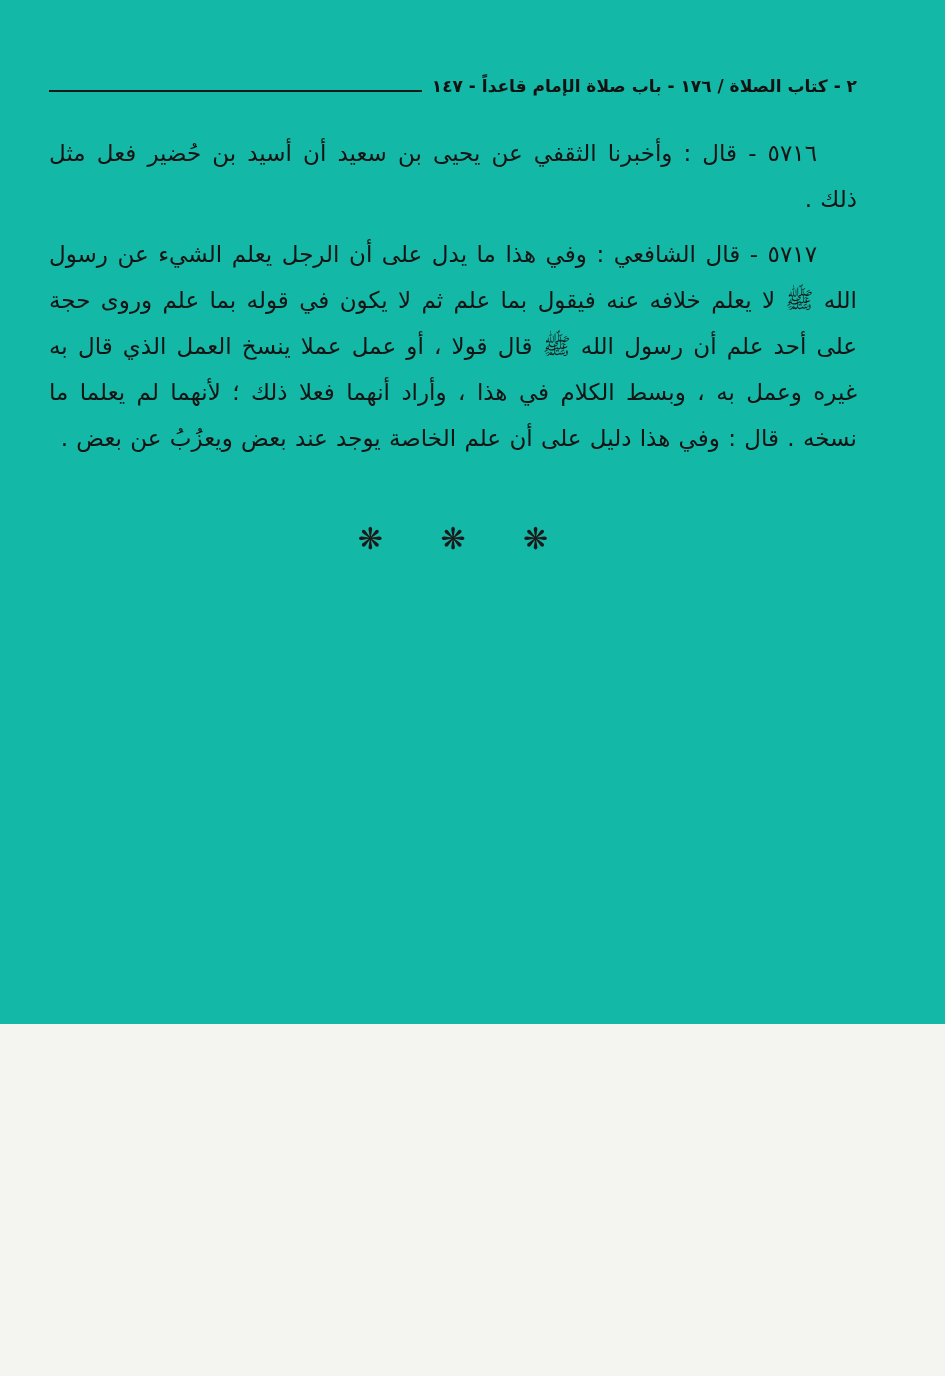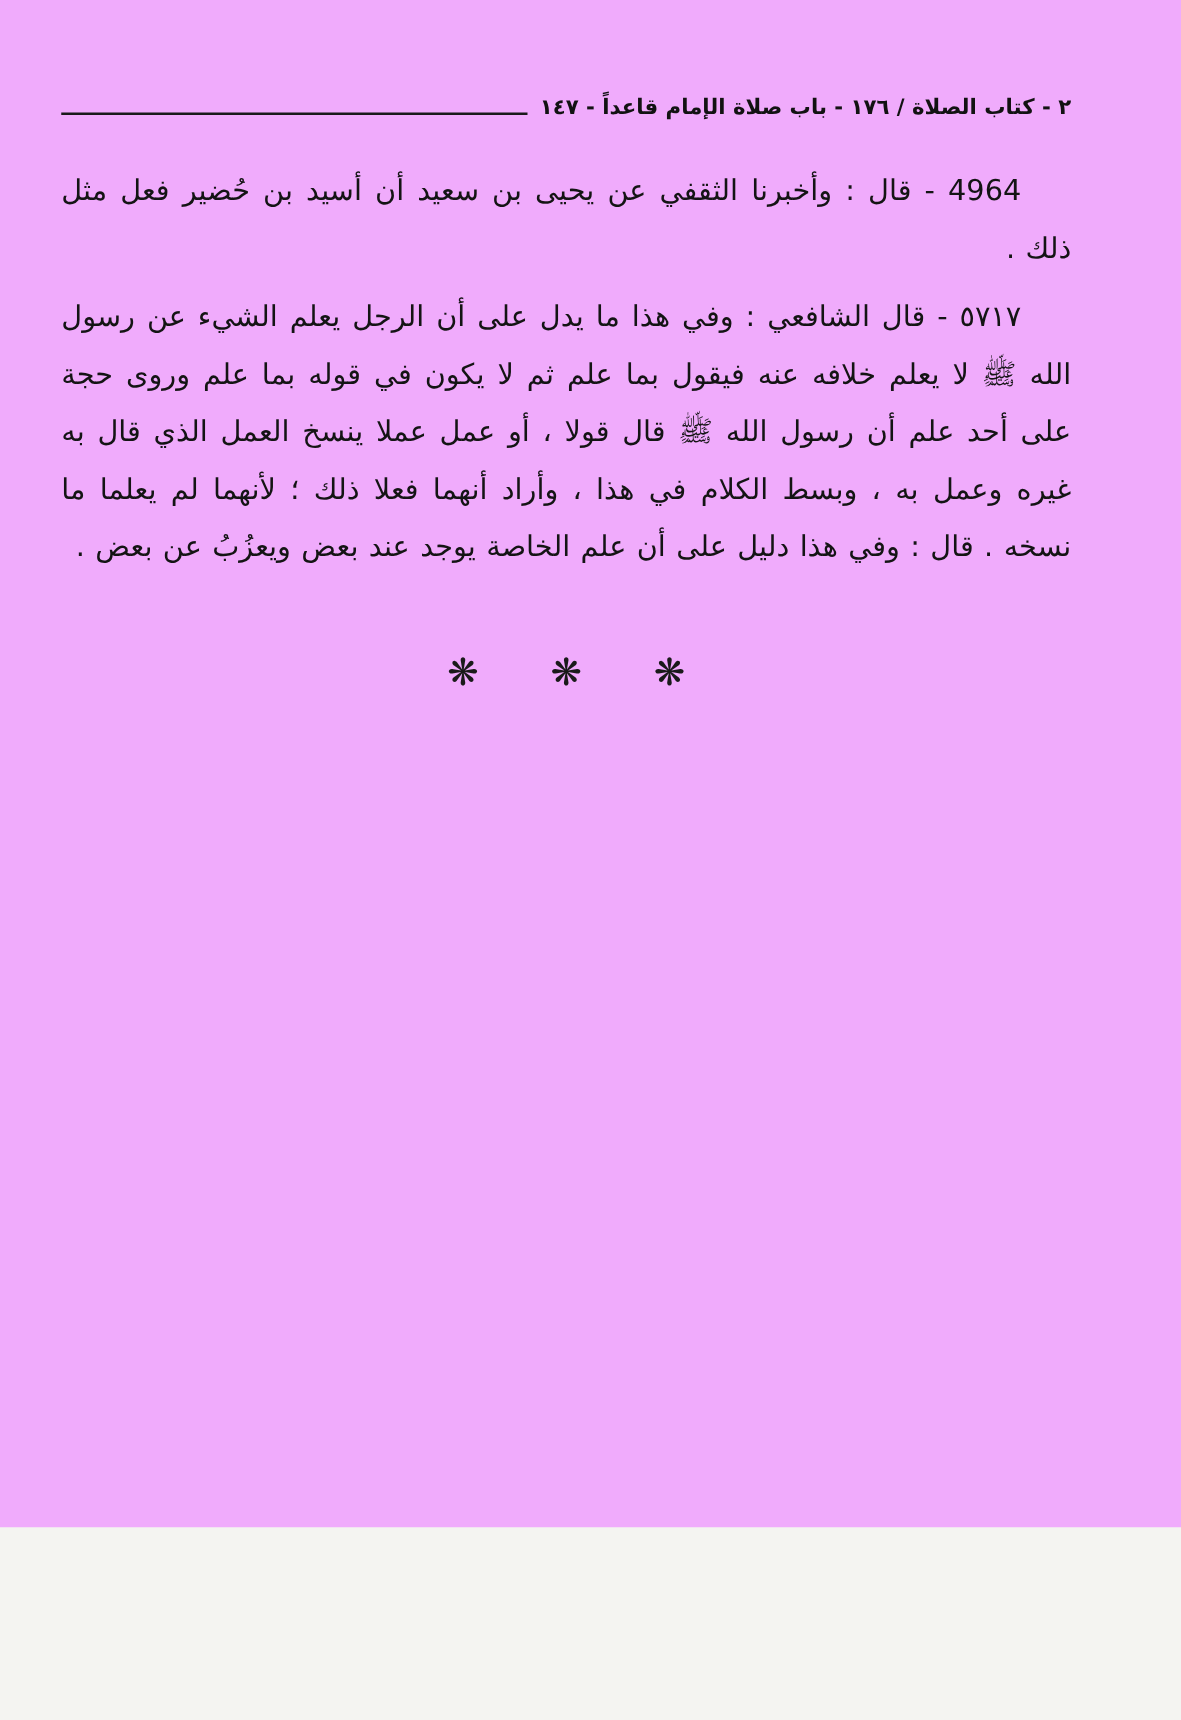--- a/index.html
+++ b/index.html
@@ -9,22 +9,22 @@
     background: #f4f4f1;
   }
 
   body {
     font-family: "DejaVu Sans", sans-serif;
   }
 
   .page {
     position: relative;
     width: 945px;
-    height: 1222px;
-    background: #f0abfc;
+    height: 1024px;
+    background: #14b8a6;
     color: #161616;
     direction: rtl;
     padding: 76px 88px 0 49px;
     overflow: hidden;
   }
 
   
   .page-header {
     display: flex;
     align-items: flex-end;
@@ -85,21 +85,21 @@
 <div class="page">
 
   <header class="page-header">
     <span class="header-text">٢ - كتاب الصلاة / ١٧٦ - باب صلاة الإمام قاعداً - ١٤٧</span>
     <span class="header-rule"></span>
   </header>
 
   <main class="page-body">
 
 
-    <p class="para indent">4964 - قال : وأخبرنا الثقفي عن يحيى بن سعيد أن أسيد بن حُضير فعل مثل ذلك .</p>
+    <p class="para indent">٥٧١٦ - قال : وأخبرنا الثقفي عن يحيى بن سعيد أن أسيد بن حُضير فعل مثل ذلك .</p>
 
     <p class="para indent">٥٧١٧ - قال الشافعي : وفي هذا ما يدل على أن الرجل يعلم الشيء عن رسول الله ﷺ لا يعلم خلافه عنه فيقول بما علم ثم لا يكون في قوله بما علم وروى حجة على أحد علم أن رسول الله ﷺ قال قولا ، أو عمل عملا ينسخ العمل الذي قال به غيره وعمل به ، وبسط الكلام في هذا ، وأراد أنهما فعلا ذلك ؛ لأنهما لم يعلما ما نسخه . قال : وفي هذا دليل على أن علم الخاصة يوجد عند بعض ويعزُبُ عن بعض .</p>
 
     <div class="end-marker">❋ ❋ ❋</div>
 
   </main>
 
 </div>
 
 </body></html>

